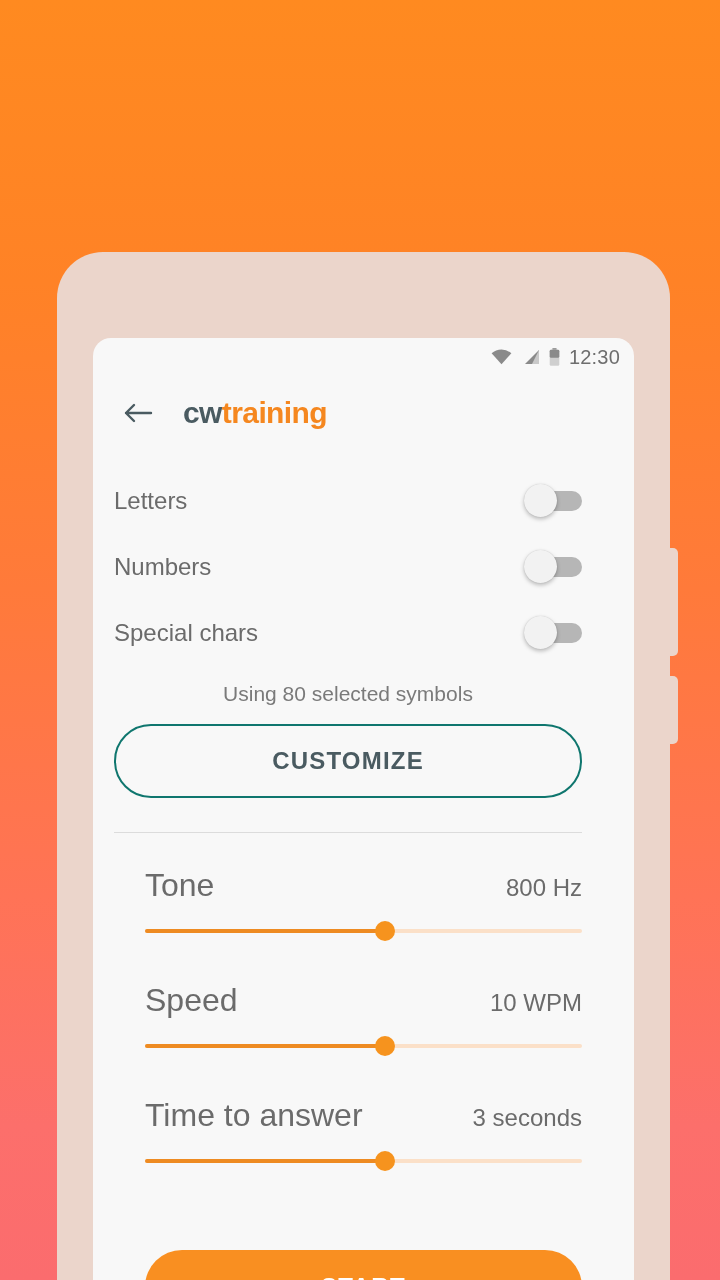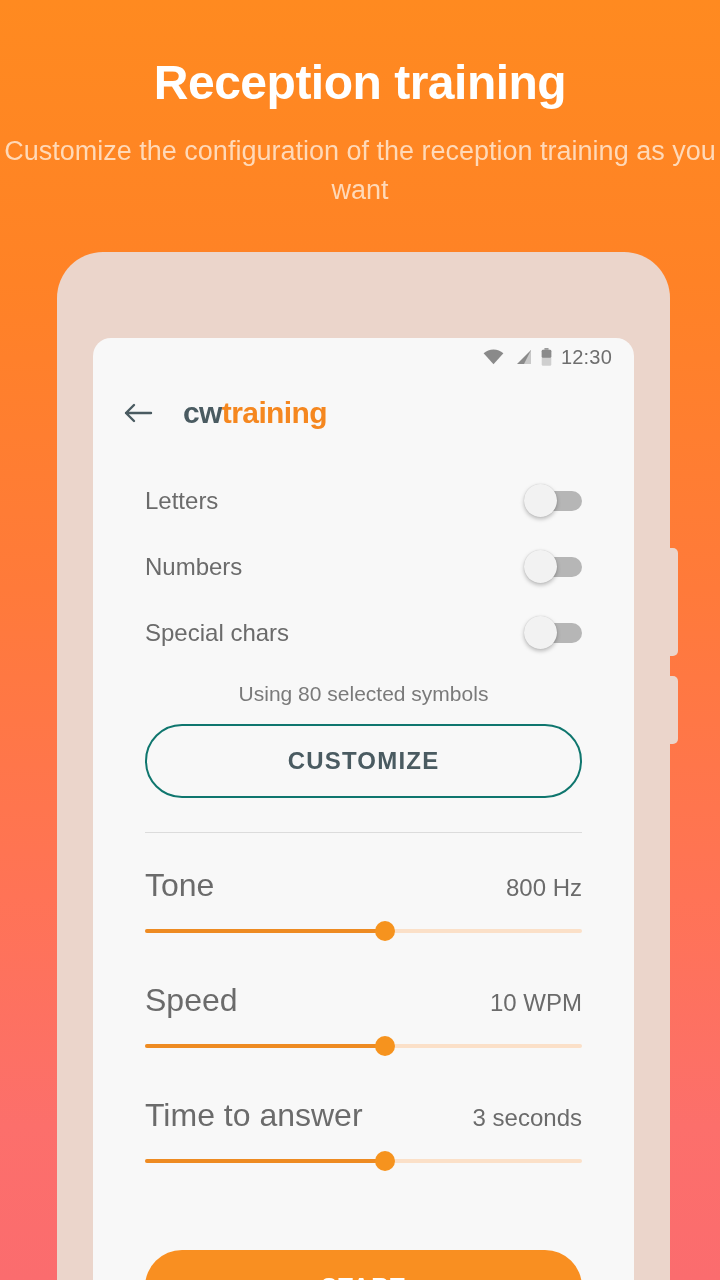--- a/index.html
+++ b/index.html
@@ -50,37 +50,37 @@
     width:541px; height:974px;
     background:#F8F8F8;
     border-radius:18px 18px 0 0;
     overflow:hidden;
   }
 
   
   .statusbar {
     height:38px;
     display:flex; align-items:center; justify-content:flex-end;
-    padding-right:22px; gap:9px;
+    padding-right:14px; gap:9px;
   }
   .sb-time { font-size:20px; color:#6E6E6E; letter-spacing:0.2px; }
   .ic { display:block; }
 
   
   .appbar {
     height:74px;
     display:flex; align-items:center;
     padding-left:30px; gap:30px;
   }
   .brand { font-size:30px; font-weight:bold; letter-spacing:-0.6px; }
   .brand .cw { color:#4A5B61; }
   .brand .tr { color:#F5871F; }
 
   
-  .block-top { padding:18px 52px 0 52px; }
+  .block-top { padding:18px 52px 0 21px; }
   .row-toggle {
     height:66px;
     display:flex; align-items:center; justify-content:space-between;
   }
   .row-label { font-size:24px; color:#6B6B6B; }
 
   .switch { position:relative; width:58px; height:34px; }
   .switch .track {
     position:absolute; right:0; top:7px;
     width:46px; height:20px;
@@ -143,24 +143,20 @@
     font-family:"Liberation Sans", sans-serif;
     font-size:24px; font-weight:bold; letter-spacing:1.4px;
     color:#FFFFFF; cursor:pointer;
   }
 </style>
 </head>
 <body>
 
 <div id="stage">
 
-  <div class="promo">
-    <div class="promo-title">Reception training</div>
-    <div class="promo-sub">Customize the configuration of the reception training as you want</div>
-  </div>
 
   <div class="phone">
     <div class="side-btn"></div>
     <div class="side-btn two"></div>
 
     <div class="screen">
 
       <div class="statusbar">
         <span>
           <svg class="ic" width="21" height="16" viewBox="0 0 21 16">

